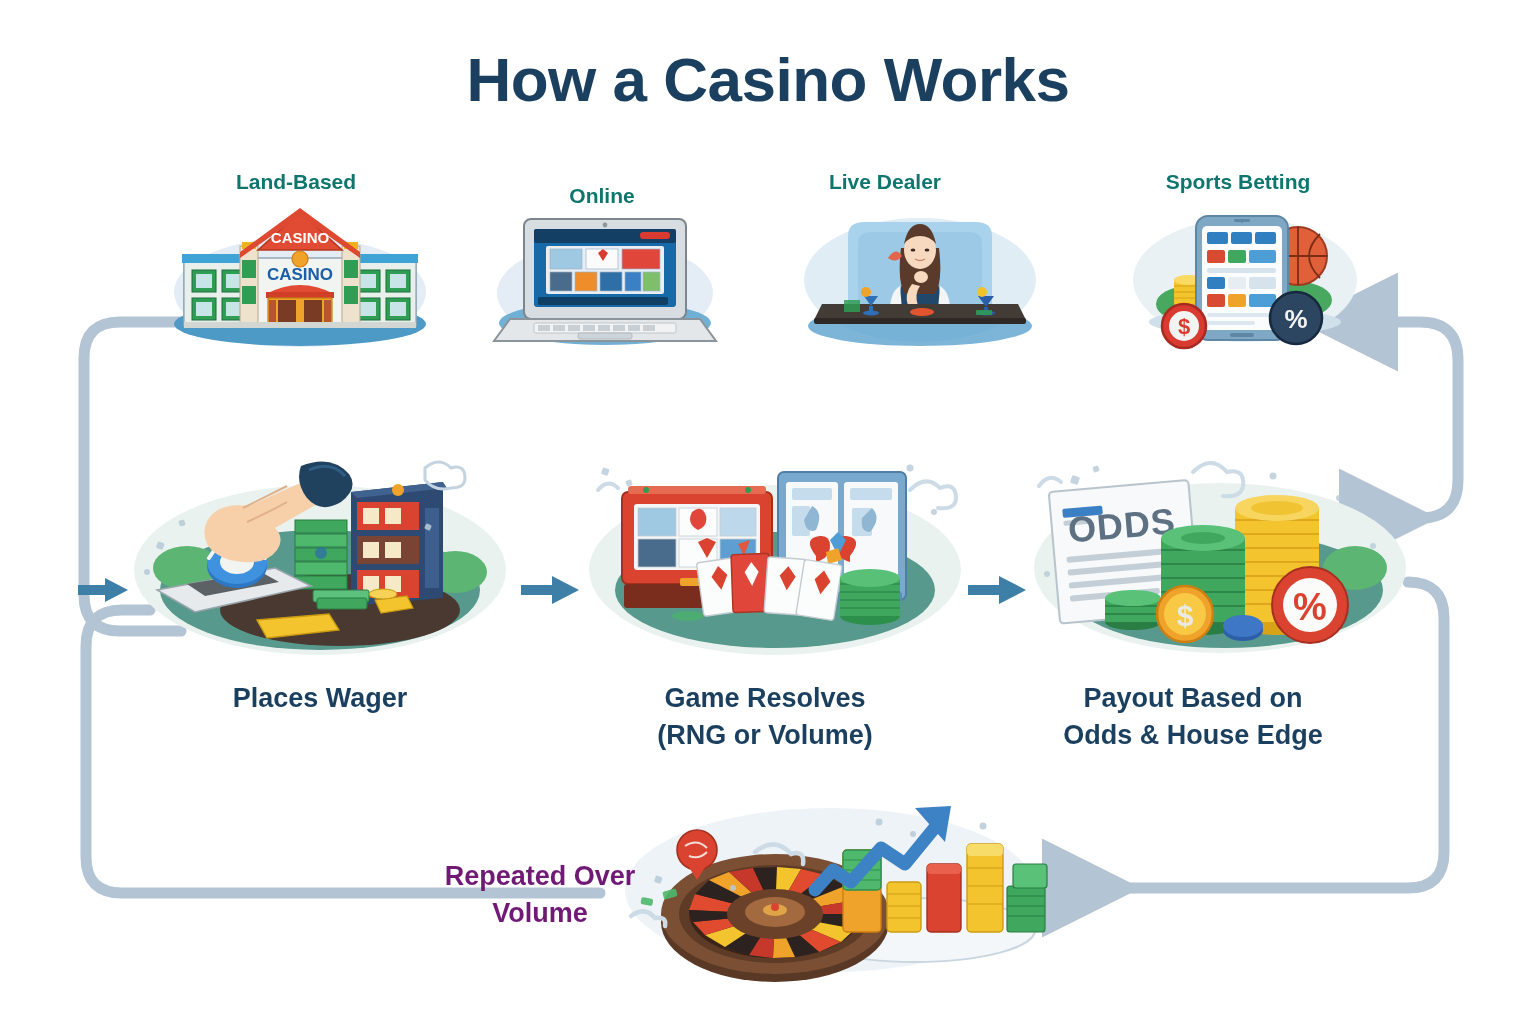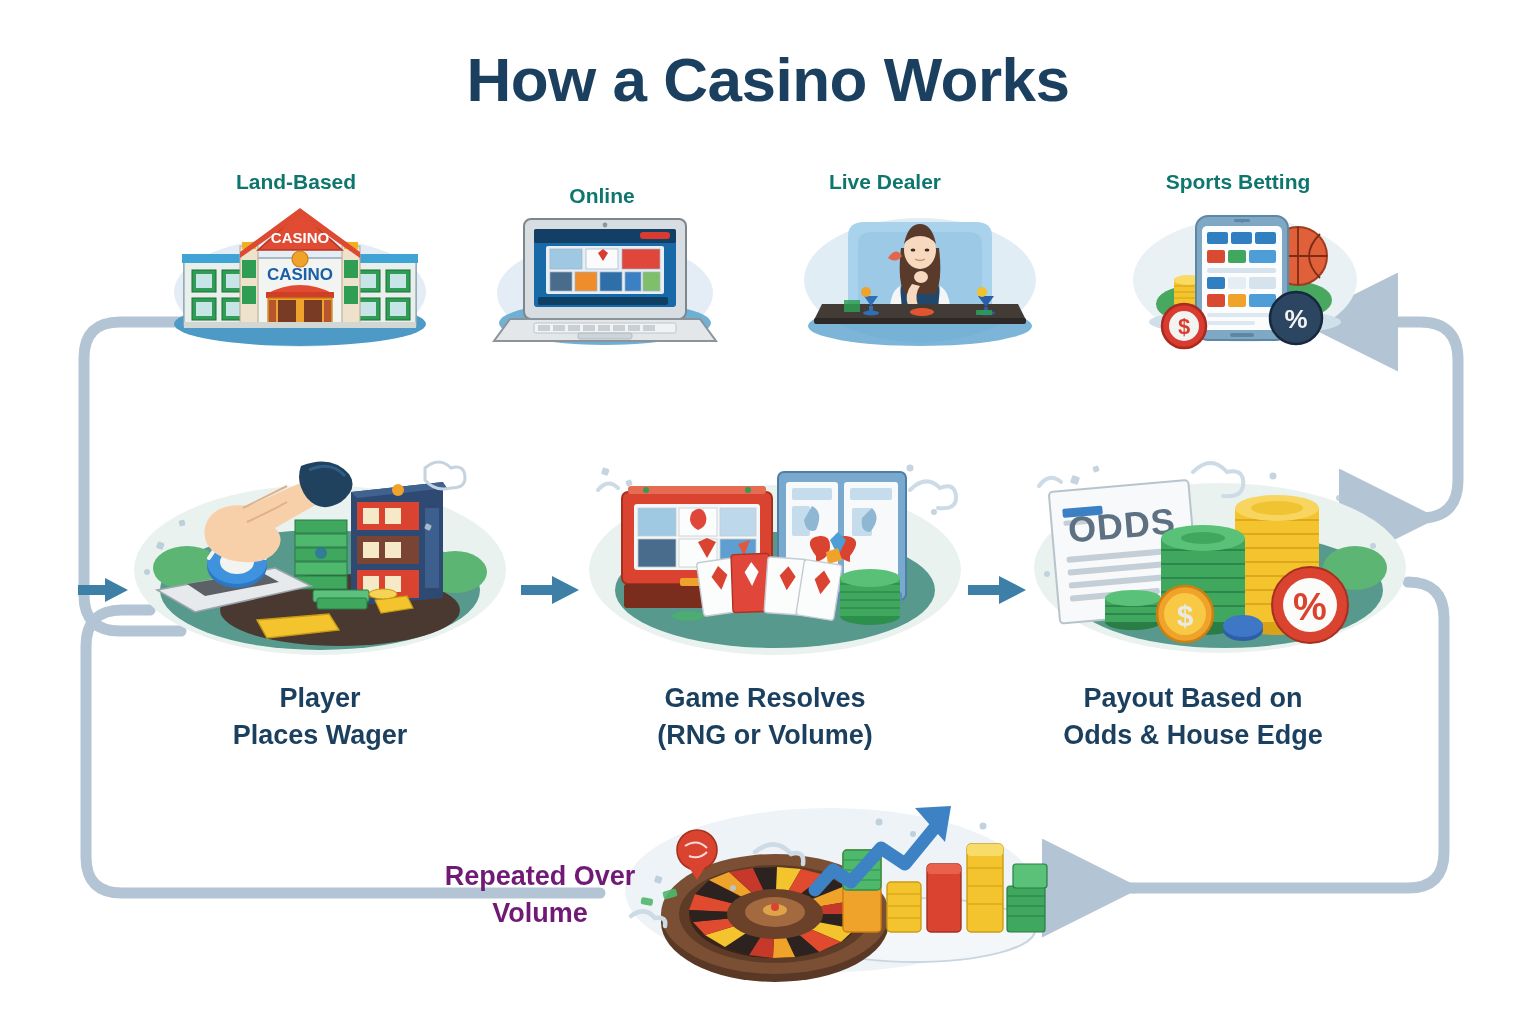--- a/index.html
+++ b/index.html
@@ -493,21 +493,20 @@
       <rect x="46" y="26" width="8" height="8" rx="1.5" transform="rotate(20 50 30)"></rect>
       <rect x="68" y="16" width="6" height="6" rx="1.5" transform="rotate(-20 71 19)"></rect>
       <circle cx="248" cy="26" r="3.5"></circle>
       <circle cx="314" cy="48" r="3"></circle>
       <circle cx="348" cy="96" r="3"></circle>
       <circle cx="22" cy="124" r="3"></circle>
     </g>
   </svg>
 
   <div class="stage-label" style="left:110px; top:680px;">
-    <div>Player</div>
     <div>Places Wager</div>
   </div>
   <div class="stage-label" style="left:555px; top:680px;">
     <div>Game Resolves</div>
     <div>(RNG or Volume)</div>
   </div>
   <div class="stage-label" style="left:983px; top:680px;">
     <div>Payout Based on</div>
     <div>Odds &amp; House Edge</div>
   </div>

